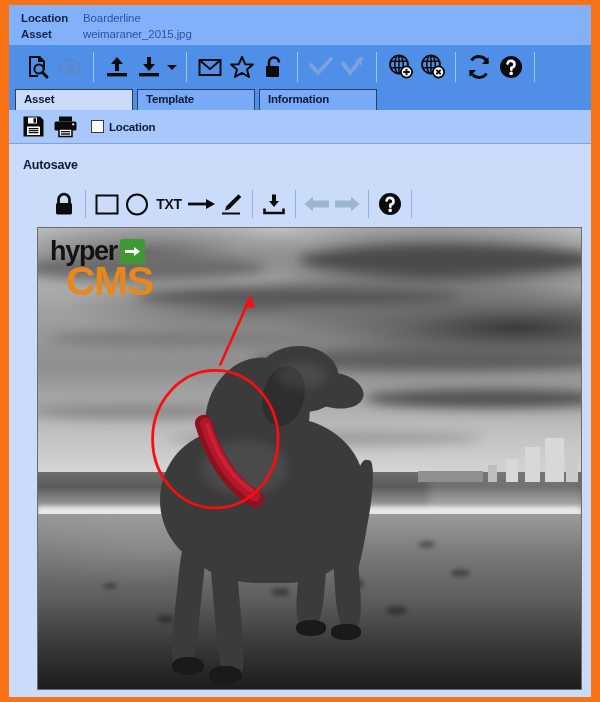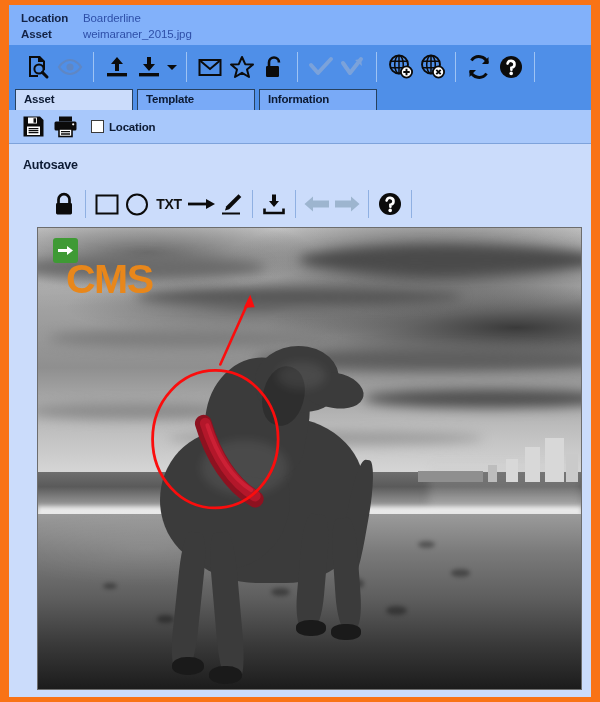--- a/index.html
+++ b/index.html
@@ -626,20 +626,21 @@
           <div class="dog-shade" style="left:44%;top:29%;width:9%;height:6%;"></div>
 
           <svg class="ann-svg" viewBox="0 0 545 463" preserveAspectRatio="none">
             <path d="M166 196 C176 230, 194 258, 218 272" fill="none" stroke="#8d1220" stroke-width="17" stroke-linecap="round"></path>
             <path d="M168 196 C178 228, 195 255, 218 269" fill="none" stroke="#b3172a" stroke-width="11" stroke-linecap="round"></path>
             <path d="M170 198 C179 226, 194 250, 214 263" fill="none" stroke="#d4243a" stroke-width="4" stroke-linecap="round" opacity="0.75"></path>
           </svg>
 
           <div class="logo">
             <div class="logo-row1">
+              <span class="logo-hyper">hyper</span>
               <span class="logo-arrow-box">
                 <svg width="17" height="15" viewBox="0 0 17 15">
                   <path d="M1 6 H10 V3 L16 7.5 L10 12 V9 H1 Z" fill="#ffffff"></path>
                 </svg>
               </span>
             </div>
             <div class="logo-cms">CMS</div>
           </div>
 
           <svg class="ann-svg" viewBox="0 0 545 463" preserveAspectRatio="none">

